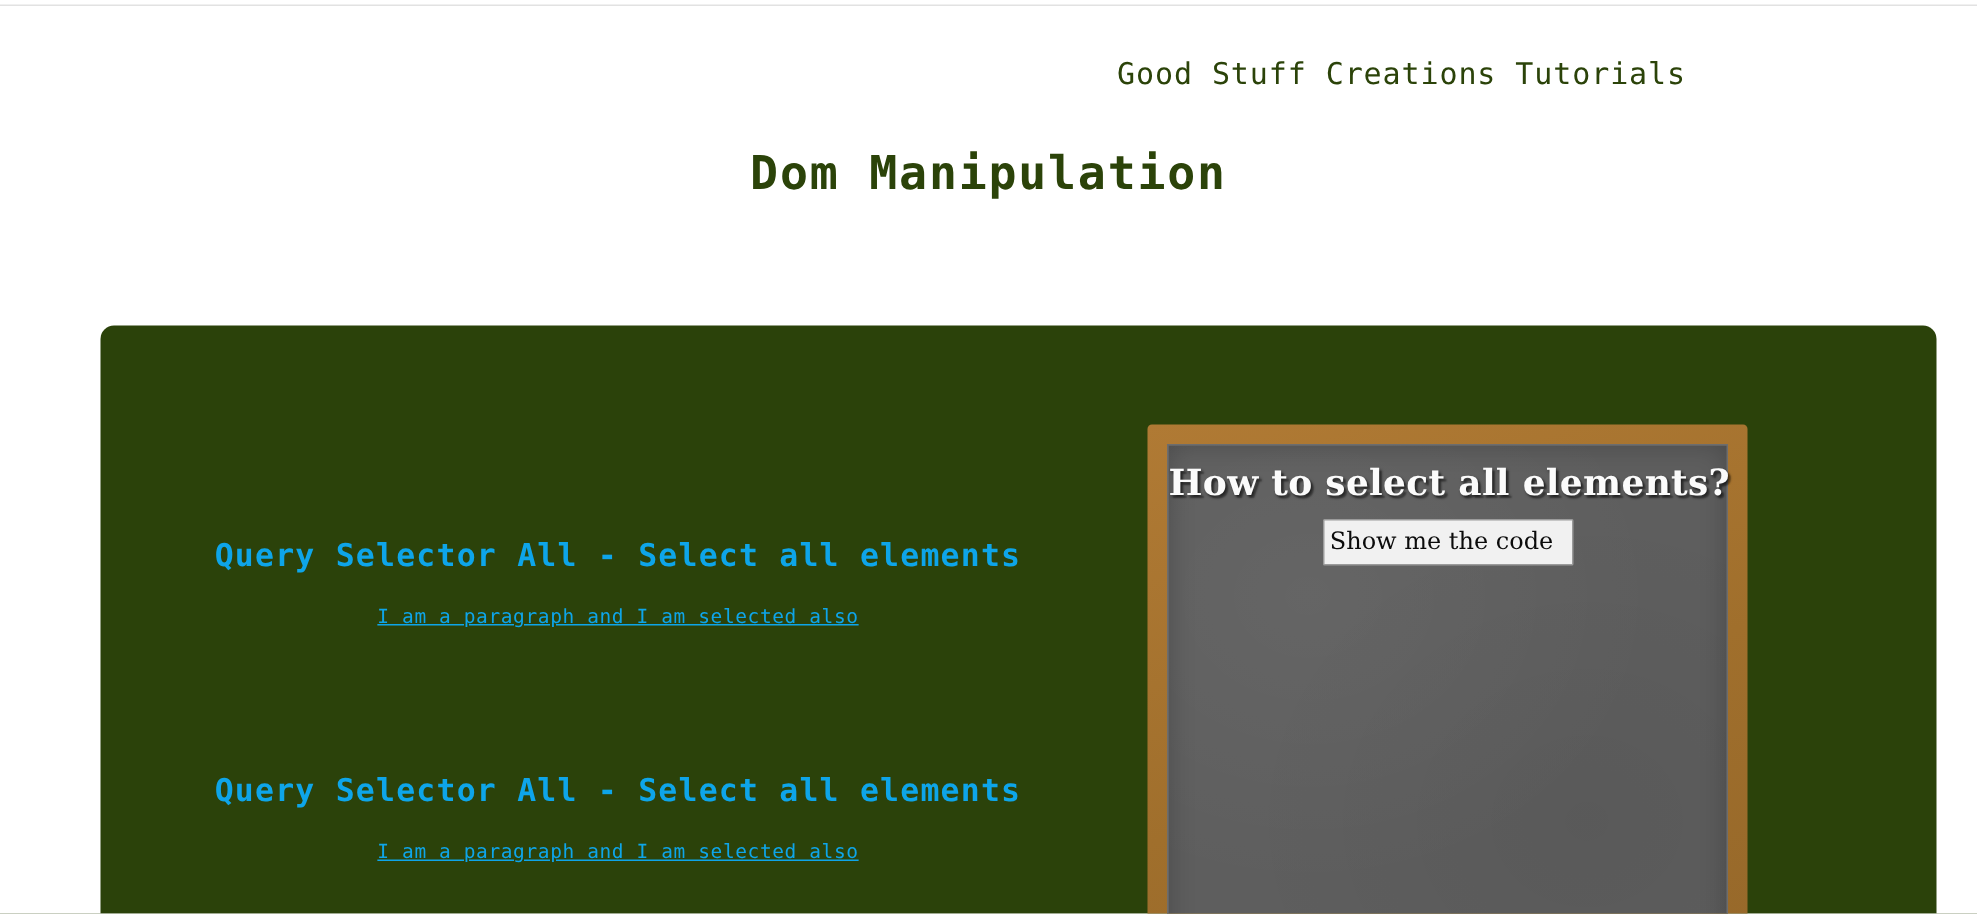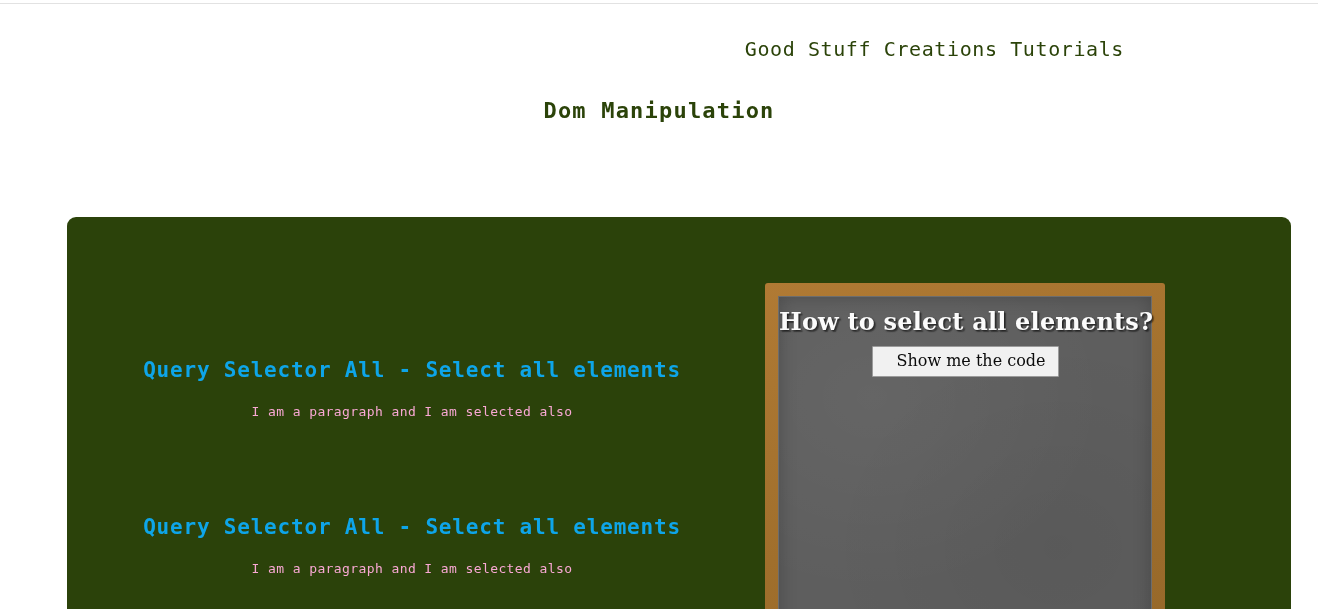--- a/index.html
+++ b/index.html
@@ -56,21 +56,21 @@
     text-decoration: none;
   }
 
   
   .page-title {
     position: absolute;
     left: 0; top: 98px;
     width: 1318px;
     text-align: center;
     font-family: "DejaVu Sans Mono", monospace;
-    font-size: 22px;
+    font-size: 31px;
     font-weight: bold;
     letter-spacing: 1.2px;
     color: #2b4309;
     margin: 0;
   }
 
   
   .content-panel {
     position: absolute;
     left: 67px;
@@ -107,22 +107,23 @@
     letter-spacing: 0.8px;
     color: #0ea5e9;
     white-space: nowrap;
   }
 
   .demo-paragraph {
     margin: 22px 0 0 0;
     font-family: "DejaVu Sans Mono", monospace;
     font-size: 13px;
     letter-spacing: 0.4px;
-    color: #f9a8d4;
-    white-space: nowrap;
+    color: #0ea5e9;
+    white-space: nowrap;
+    text-decoration: underline;
   }
 
   
   .chalkboard-frame {
     position: absolute;
     left: 698px;
     top: 30px;
     width: 400px;
     height: 362px;
     background: linear-gradient(160deg, #b07a34 0%, #a06f2c 55%, #96682a 100%);
@@ -153,21 +154,21 @@
     font-weight: bold;
     color: #fbfbfb;
     letter-spacing: 0.2px;
     text-shadow: 1px 1px 2px rgba(0,0,0,0.55), 2px 2px 1px rgba(0,0,0,0.3);
     white-space: nowrap;
   }
 
   .show-code-button {
     display: inline-block;
     margin-top: 10px;
-    padding: 5px 12px 6px 24px;
+    padding: 5px 12px 6px 4px;
     background: #f1f1f1;
     border: 1px solid #9b9b9b;
     border-radius: 1px;
     font-family: "DejaVu Serif", serif;
     font-size: 16px;
     color: #0b0b0b;
     cursor: pointer;
     line-height: 1.15;
   }
 </style>

